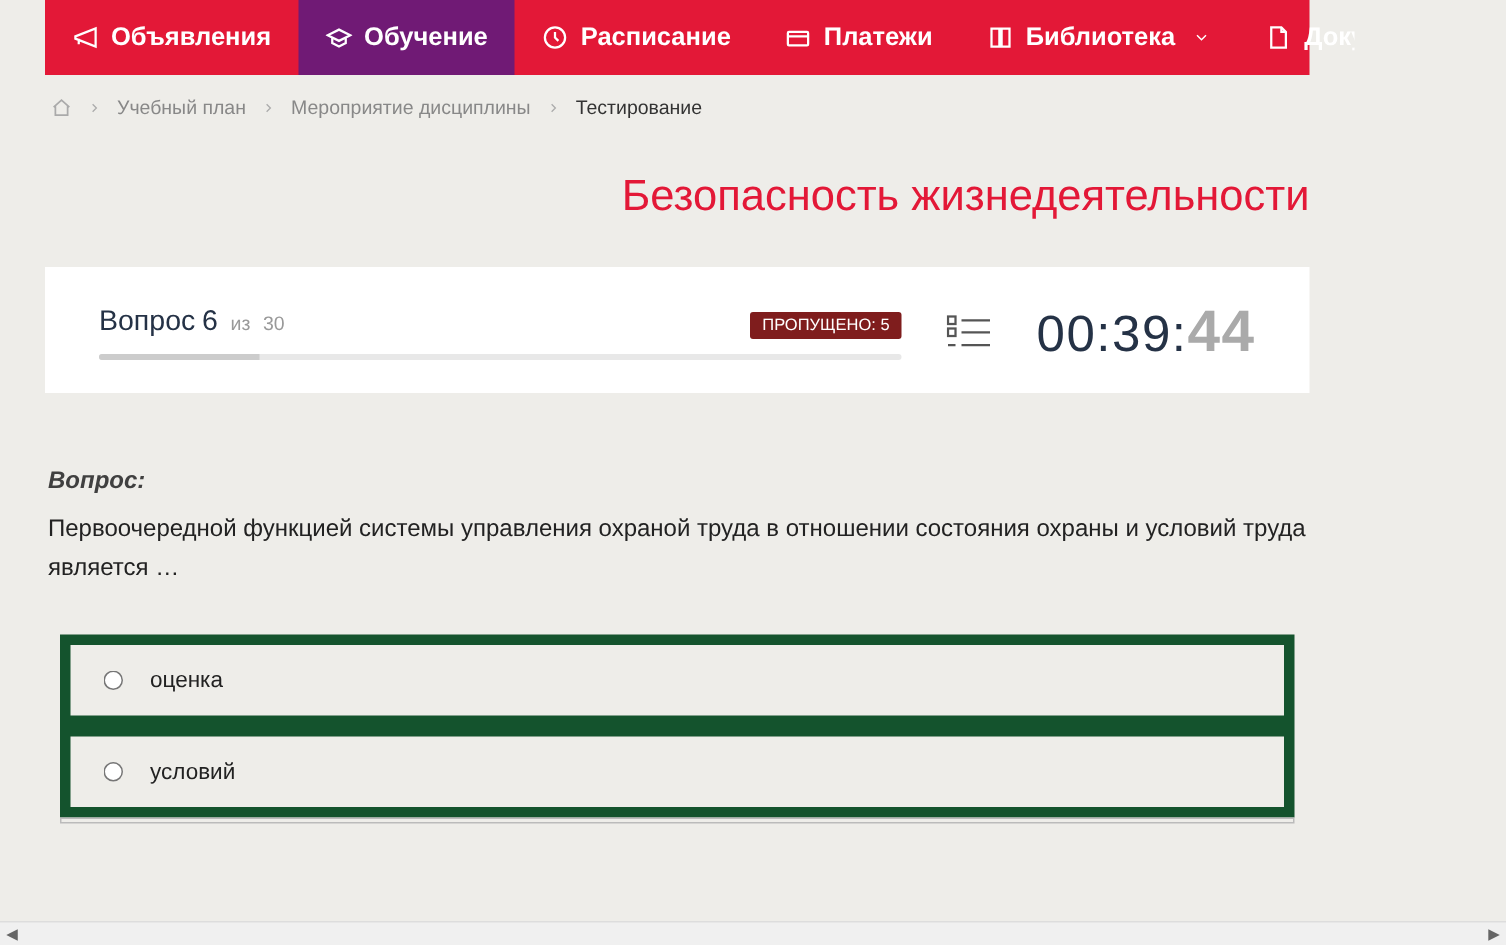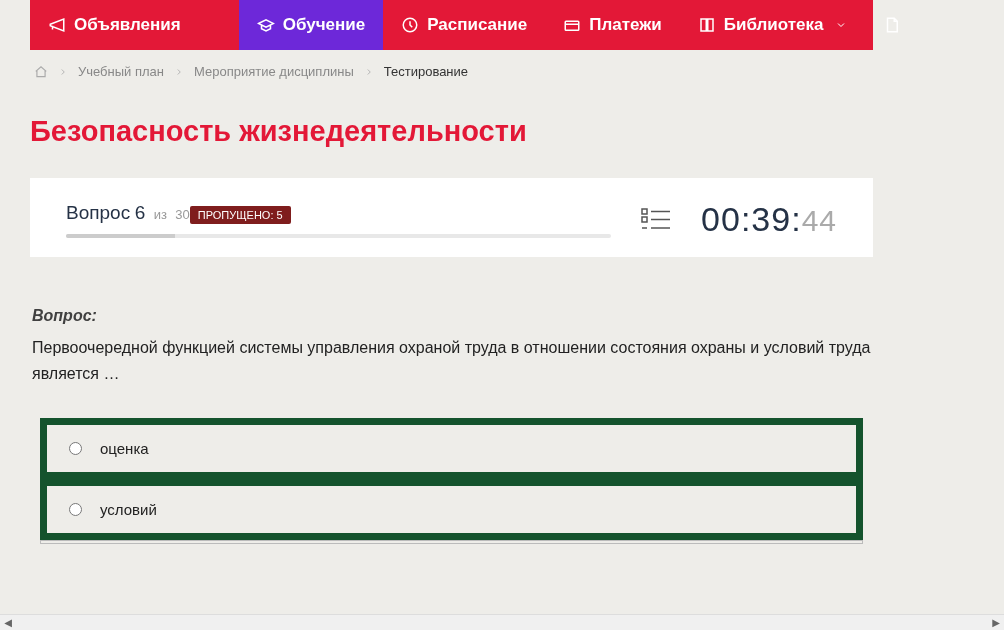--- a/index.html
+++ b/index.html
@@ -34,22 +34,21 @@
       display: flex;
       align-items: center;
       padding: 0 18px;
       color: #fff;
       font-size: 17px;
       font-weight: bold;
       cursor: pointer;
       gap: 8px;
     }
     .nav-item.active {
-      background: #6d28d9;
-      margin-left: 40px;
+      background: #701a75;
     }
     .nav-item svg {
       width: 18px;
       height: 18px;
       fill: none;
       stroke: #fff;
       stroke-width: 2;
     }
     .nav-item .chevron {
       width: 12px;
@@ -77,39 +76,40 @@
       height: 14px;
       stroke: #aaa;
       fill: none;
       stroke-width: 2;
     }
     .breadcrumb .chev {
       width: 10px;
       height: 10px;
     }
     .page-title {
-      text-align: left;
+      text-align: right;
       color: #e31837;
       font-size: 29px;
-      font-weight: bold;
+      font-weight: normal;
       margin: 22px 0 30px;
     }
     .question-panel {
       background: #fff;
       padding: 22px 36px 18px;
       display: flex;
       align-items: center;
       gap: 30px;
     }
     .question-left {
       flex: 1;
     }
     .question-num-row {
       display: flex;
       align-items: baseline;
+      justify-content: space-between;
       margin-bottom: 10px;
     }
     .question-num {
       font-size: 19px;
       color: #253246;
     }
     .question-total {
       font-size: 13px;
       color: #999;
       margin-left: 4px;
@@ -146,21 +146,22 @@
       stroke-width: 1.5;
     }
     .timer {
       font-size: 34px;
       color: #253246;
       font-weight: 300;
       letter-spacing: 1px;
     }
     .timer .ms {
       color: #aaa;
-      font-size: 30px;
+      font-size: 39px;
+      font-weight: bold;
     }
     .question-body {
       padding: 50px 2px 0;
     }
     .q-label {
       font-weight: bold;
       font-style: italic;
       font-size: 16px;
       color: #404040;
       margin-bottom: 10px;

